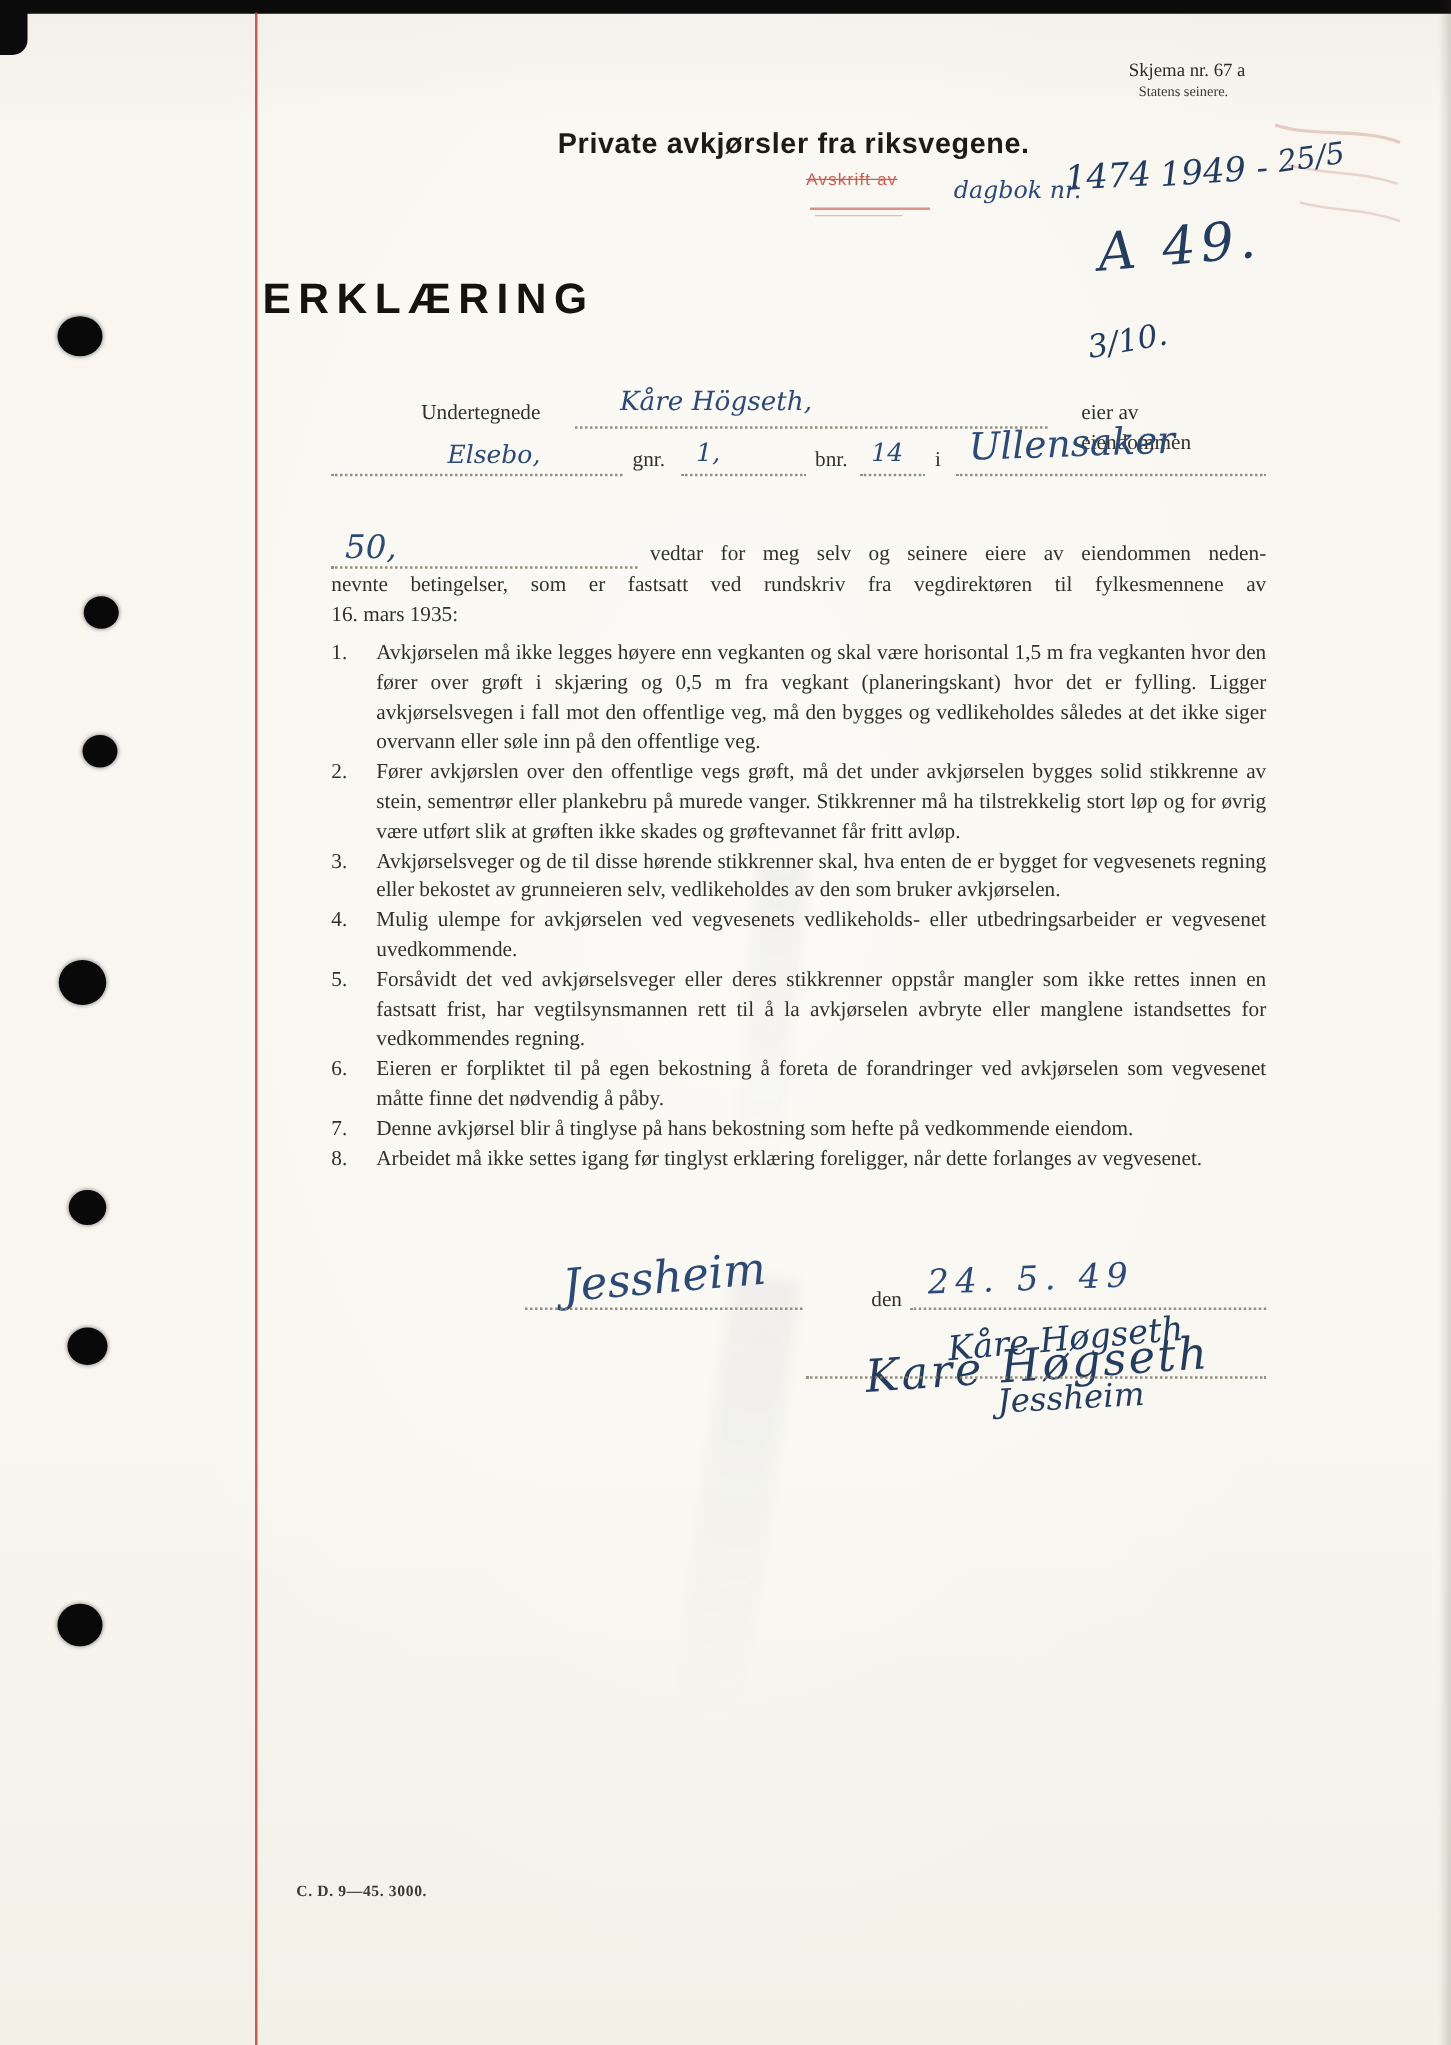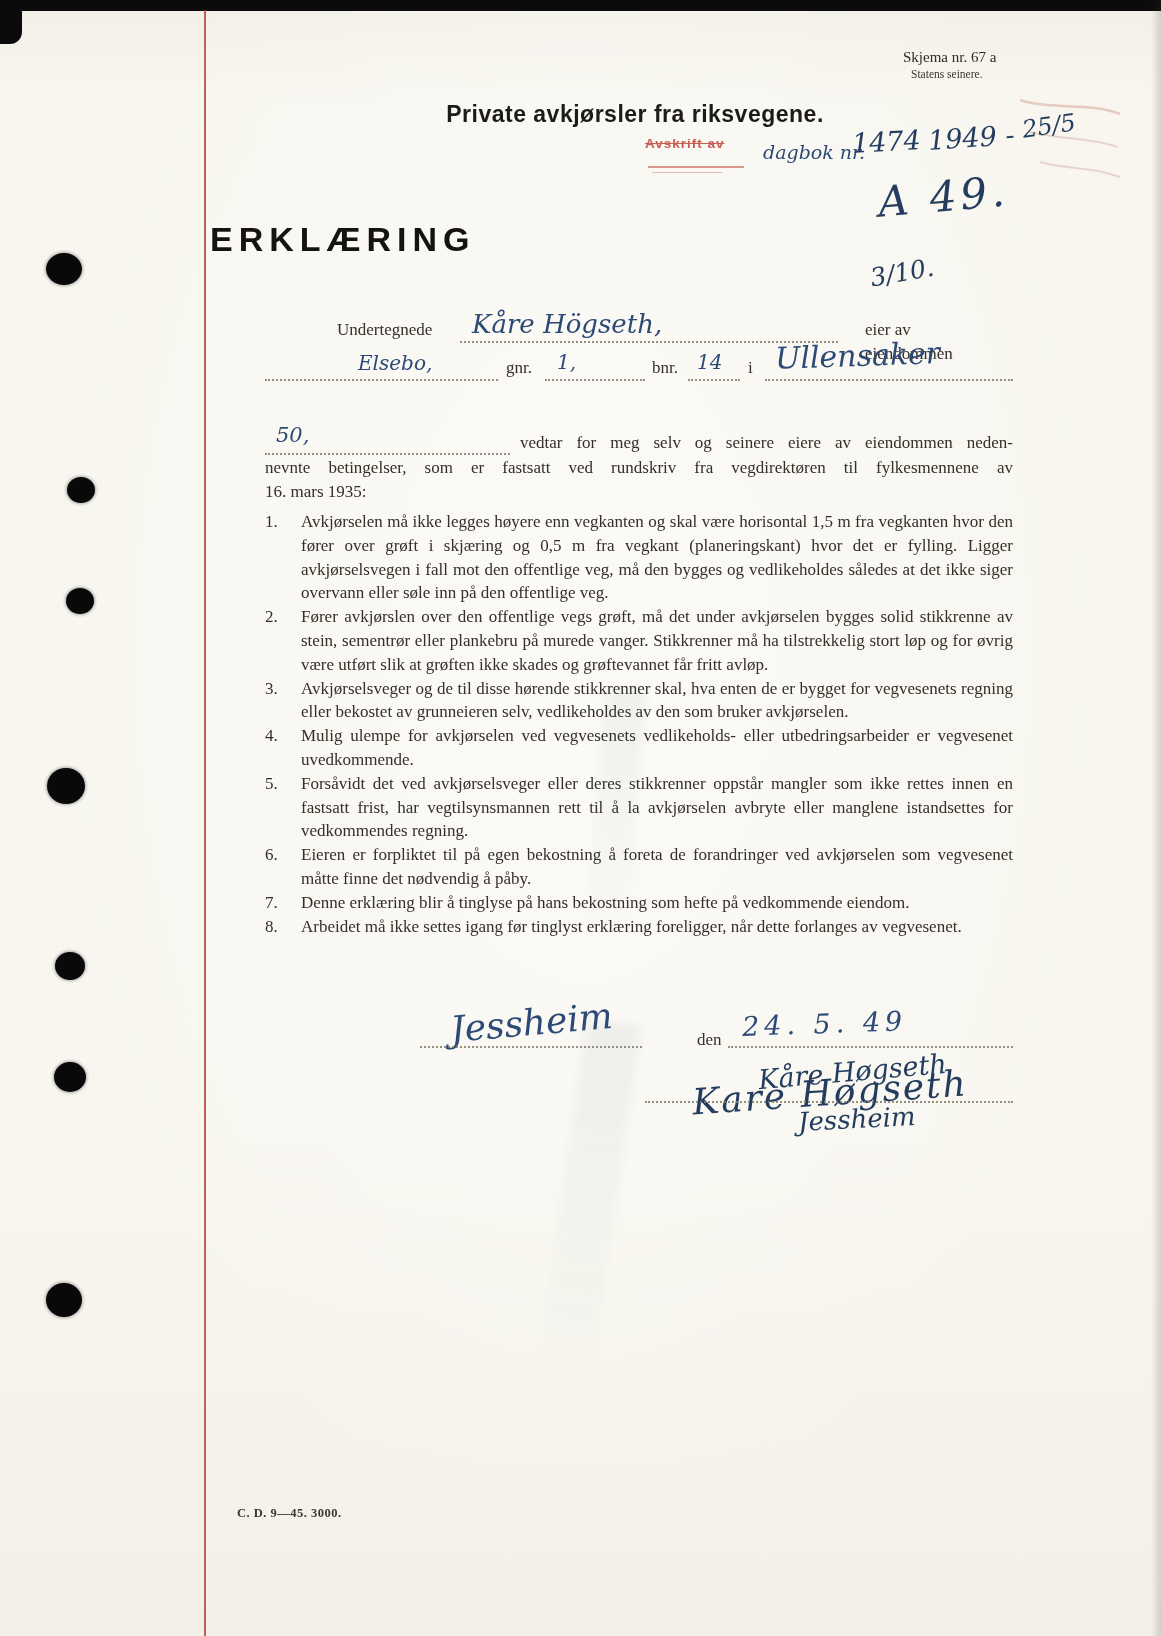--- a/index.html
+++ b/index.html
@@ -28,21 +28,21 @@
   .main-heading { position:absolute; left:210px; top:220px; width:910px; 
     font-family:"Liberation Sans", sans-serif; font-weight:bold; font-size:34px; letter-spacing:6px; color:#15130f; }
 
   .form-number { position:absolute; left:903px; top:49px; font-size:15px; color:#2e2b26; }
   .agency { position:absolute; left:911px; top:68px; font-size:11.5px; color:#3a362f; }
 
   .hand { font-family:"DejaVu Serif", serif; font-style:italic; color:#2d4a76; white-space:nowrap; }
   .ink-dark { color:#243d5f; }
 
   .stamp-label { position:absolute; left:645px; top:136px; font-family:"Liberation Sans", sans-serif;
-    font-weight:bold; font-size:13.5px; letter-spacing:1px; color:#c0453a; text-decoration:line-through; opacity:.85;text-align:center; }
+    font-weight:normal; font-size:13.5px; letter-spacing:1px; color:#c0453a; text-decoration:line-through; opacity:.85;text-align:center; }
   .stamp-line2 { position:absolute; left:648px; top:166px; width:96px; height:0;
     border-bottom:2px solid #c0453a; opacity:.55; }
   .stamp-line2b { position:absolute; left:652px; top:172px; width:70px; height:0;
     border-bottom:1px solid #c0453a; opacity:.35; }
 
   .journal-label { position:absolute; left:763px; top:141px; font-size:19px; }
   .journal-number { position:absolute; left:852px; top:126px; font-size:27px; transform:rotate(-3deg); }
   .journal-year { position:absolute; left:928px; top:122px; font-size:27px; transform:rotate(-4deg); }
   .journal-date { position:absolute; left:1022px; top:112px; font-size:24px; transform:rotate(-8deg); }
   .annotation-case { position:absolute; left:878px; top:172px; font-size:42px; transform:rotate(-5deg); letter-spacing:4px; }
@@ -99,42 +99,42 @@
   <div class="hand ink-dark journal-year">1949 -</div>
   <div class="hand ink-dark journal-date">25/5</div>
   <div class="hand ink-dark annotation-case">A 49.</div>
   <div class="hand ink-dark annotation-fraction">3/10.</div>
 
   <div class="main-heading">ERKLÆRING</div>
 
   <div class="abs" style="left:0; top:312px; width:976px; height:40px;">
     <span class="abs print" style="left:337px; top:6px;">Undertegnede</span>
     <div class="dotted" style="left:460px; top:29px; width:378px;"></div>
-    <span class="abs hand" style="left:472px; top:-3px; font-size:26px;">Kåre Högseth,</span>
+    <span class="abs hand" style="left:496px; top:-3px; font-size:21px;">Kåre Högseth,</span>
     <span class="abs print" style="left:845px; top:6px;margin-left:20px;">eier av eiendommen</span>
   </div>
 
   <div class="abs" style="left:0; top:348px; width:1161px; height:44px;">
     <div class="dotted" style="left:265px; top:31px; width:233px;"></div>
     <span class="abs hand" style="left:358px; top:3px; font-size:20px;">Elsebo,</span>
     <span class="abs print" style="left:506px; top:8px;">gnr.</span>
     <div class="dotted" style="left:545px; top:31px; width:100px;"></div>
     <span class="abs hand" style="left:557px; top:2px; font-size:20px;">1,</span>
     <span class="abs print" style="left:652px; top:8px;">bnr.</span>
     <div class="dotted" style="left:688px; top:31px; width:52px;"></div>
     <span class="abs hand" style="left:697px; top:2px; font-size:20px;">14</span>
     <span class="abs print" style="left:748px; top:8px;">i</span>
     <div class="dotted" style="left:765px; top:31px; width:248px;"></div>
     <span class="abs hand" style="left:775px; top:-10px; font-size:30px; transform:rotate(-2deg);">Ullensaker</span>
   </div>
 
 
   <div class="abs" style="left:0; top:424px; width:1161px; height:36px;">
     <div class="dotted" style="left:265px; top:29px; width:245px;"></div>
-    <span class="abs hand" style="left:276px; top:-1px; font-size:21px;font-style:italic;">50,</span>
+    <span class="abs hand" style="left:276px; top:-1px; font-size:26px;font-style:italic;">50,</span>
     <div class="abs print justify-line" style="left:520px; top:7px; width:493px;">vedtar for meg selv og seinere eiere av eiendommen neden-</div>
   </div>
 
   <div class="abs print justify-line" style="left:265px; top:456px; width:748px;">nevnte betingelser, som er fastsatt ved rundskriv fra vegdirektøren til fylkesmennene av</div>
   <div class="abs print" style="left:265px; top:480px;">16. mars 1935:</div>
 
   <div class="conditions">
     <div class="cond">
       <div class="num">1.</div>
       <div class="txt print">Avkjørselen må ikke legges høyere enn vegkanten og skal være horisontal 1,5 m fra vegkanten hvor den fører over grøft i skjæring og 0,5 m fra vegkant (planeringskant) hvor det er fylling. Ligger avkjørselsvegen i fall mot den offentlige veg, må den bygges og vedlikeholdes således at det ikke siger overvann eller søle inn på den offentlige veg.</div>
@@ -154,21 +154,21 @@
     <div class="cond">
       <div class="num">5.</div>
       <div class="txt print">Forsåvidt det ved avkjørselsveger eller deres stikkrenner oppstår mangler som ikke rettes innen en fastsatt frist, har vegtilsynsmannen rett til å la avkjørselen avbryte eller manglene istandsettes for vedkommendes regning.</div>
     </div>
     <div class="cond">
       <div class="num">6.</div>
       <div class="txt print">Eieren er forpliktet til på egen bekostning å foreta de forandringer ved avkjørselen som vegvesenet måtte finne det nødvendig å påby.</div>
     </div>
     <div class="cond">
       <div class="num">7.</div>
-      <div class="txt print">Denne erklæring blir å tinglyse på hans bekostning som hefte på vedkommende eiendom.</div>
+      <div class="txt print">Denne avkjørsel blir å tinglyse på hans bekostning som hefte på vedkommende eiendom.</div>
     </div>
     <div class="cond">
       <div class="num">8.</div>
       <div class="txt print">Arbeidet må ikke settes igang før tinglyst erklæring foreligger, når dette forlanges av vegvesenet.</div>
     </div>
   </div>
 
   <div class="abs" style="left:0; top:1000px; width:1161px; height:160px;">
     <span class="abs hand" style="left:450px; top:2px; font-size:36px; transform:rotate(-5deg);">Jessheim</span>
     <div class="dotted" style="left:420px; top:46px; width:222px;"></div>

